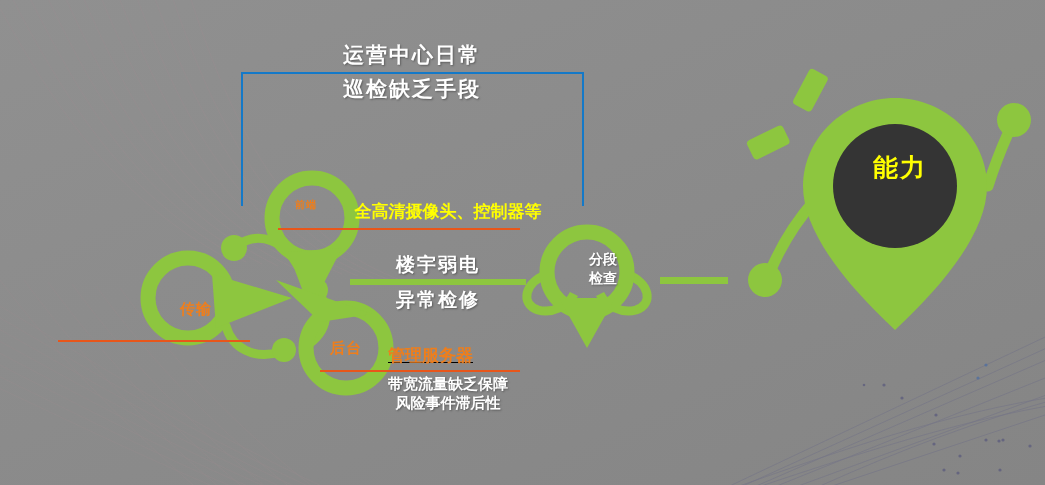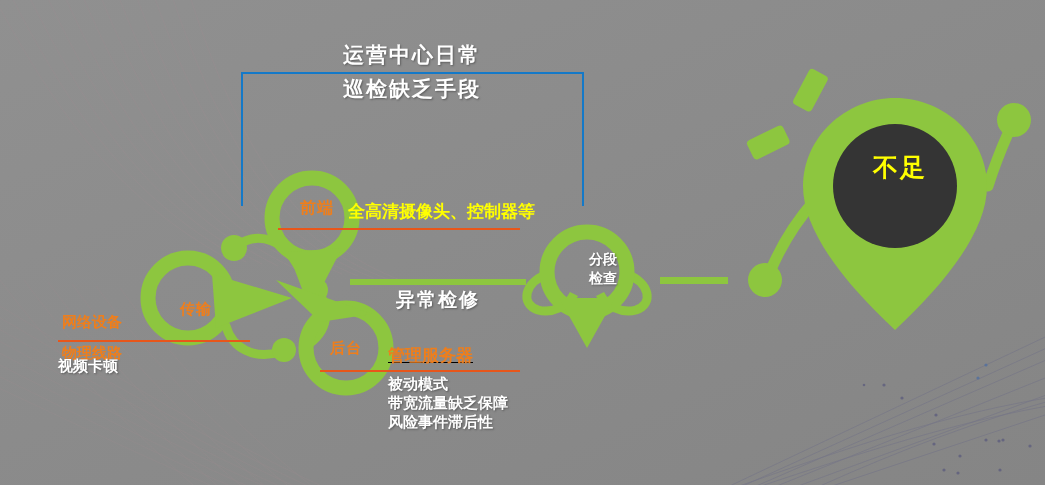--- a/index.html
+++ b/index.html
@@ -30,34 +30,34 @@
            text-shadow:1px 1px 2px rgba(0,0,0,.35);}
 
   .mid-1{left:350px;top:253px;width:176px;font-size:19px;line-height:24px;
          text-shadow:1px 1px 2px rgba(0,0,0,.35);}
   .mid-2{left:350px;top:288px;width:176px;font-size:19px;line-height:24px;
          text-shadow:1px 1px 2px rgba(0,0,0,.35);}
   .mid-bar{position:absolute;left:350px;top:279px;width:176px;height:6px;background:#8DC63F;}
 
   
   .pin-label{position:absolute;font-weight:bold;text-align:center;}
-  .lbl-front{left:278px;top:198px;width:56px;font-size:16px;color:#ef7e1b;letter-spacing:1px;text-align:right;}
+  .lbl-front{left:278px;top:198px;width:56px;font-size:10px;color:#ef7e1b;letter-spacing:1px;}
   .lbl-trans{left:168px;top:300px;width:56px;font-size:15px;color:#ef7e1b;letter-spacing:1px;}
   .lbl-back{left:318px;top:339px;width:56px;font-size:15px;color:#ef7e1b;letter-spacing:1px;}
   .lbl-seg{left:557px;top:250px;width:60px;font-size:14px;color:#ffffff;line-height:19px;
            text-shadow:1px 1px 2px rgba(0,0,0,.35);text-align:right;}
 
   
   .rule-orange{position:absolute;height:2px;background:#e8561a;}
   .rule-front{left:278px;top:228px;width:242px;}
   .rule-back{left:320px;top:370px;width:200px;}
   .rule-left{left:58px;top:340px;width:192px;}
 
   
-  .anno{position:absolute;font-weight:bold;}
+  .anno{position:absolute;font-weight:bold;text-align:center;}
   .anno .hl{color:#ffff00;}
   .anno .or{color:#ef7e1b;}
   .anno .wh{color:#ffffff;text-shadow:1px 1px 2px rgba(0,0,0,.35);}
 
   .anno-front{left:348px;top:200px;width:200px;font-size:17px;line-height:24px;}
   .anno-back-title{left:388px;top:345px;font-size:17px;line-height:22px;text-decoration:underline;}
   .anno-back-list{left:388px;top:374px;font-size:15px;line-height:19px;}
   .anno-left-title{left:62px;top:311px;font-size:15px;line-height:22px;text-align:left;}
   .anno-left-list{left:58px;top:356px;font-size:15px;line-height:19px;}
 
@@ -184,38 +184,33 @@
   <div class="pin-label lbl-back nosel">后台</div>
 
   <div class="rule-orange rule-front"></div>
   <div class="rule-orange rule-back"></div>
   <div class="rule-orange rule-left"></div>
 
   <div class="anno anno-front nosel">
     <span class="hl">全高清摄像头、控制器等</span>
   </div>
 
+  <div class="t-center mid-1 nosel">楼宇弱电</div>
   <div class="mid-bar"></div>
   <div class="t-center mid-2 nosel">异常检修</div>
 
   <div class="anno anno-back-title nosel">
     <span class="or">管理服务器</span>
   </div>
   <div class="anno anno-back-list nosel">
-    <div class="wh">被动模式</div>
     <div class="wh">带宽流量缺乏保障</div>
     <div class="wh">风险事件滞后性</div>
   </div>
 
-  <div class="anno anno-left-title nosel">
-    <div class="or">网络设备</div>
-    <div class="or" style="margin-top:9px;">物理线路</div>
-  </div>
   <div class="anno anno-left-list nosel">
-    <div class="wh">视频卡顿</div>
   </div>
 
   <svg style="position:absolute;left:512px;top:218px;" width="152" height="130" viewBox="0 0 152 130">
 
     <g fill="none" stroke="#8DC63F" stroke-width="9">
       <path d="M36,56 C 12,64 8,86 26,92 C 40,96 56,88 62,76"></path>
       <path d="M114,56 C 138,64 142,86 124,92 C 110,96 94,88 88,76"></path>
     </g>
     <circle cx="75" cy="54" r="40" fill="none" stroke="#8DC63F" stroke-width="15"></circle>
     <path d="M47,80 L103,80 L75,130 Z" fill="#8DC63F"></path>
@@ -242,16 +237,16 @@
       <circle cx="25" cy="222" r="17"></circle>
       <circle cx="274" cy="62" r="17"></circle>
     </g>
 
     <path d="M155,40 C 205,40 247,80 247,128 C 247,176 200,230 155,272
              C 110,230 63,176 63,128 C 63,80 105,40 155,40 Z" fill="#8DC63F"></path>
     <circle cx="155" cy="128" r="62" fill="#343434"></circle>
   </svg>
   <div class="pin-label nosel" style="left:845px;top:148px;width:110px;font-size:25px;
        line-height:38px;color:#ffff00;letter-spacing:2px;">
-    <div>不足</div>
+    <div>能力</div>
   </div>
 
 </div>
 
 </body></html>

